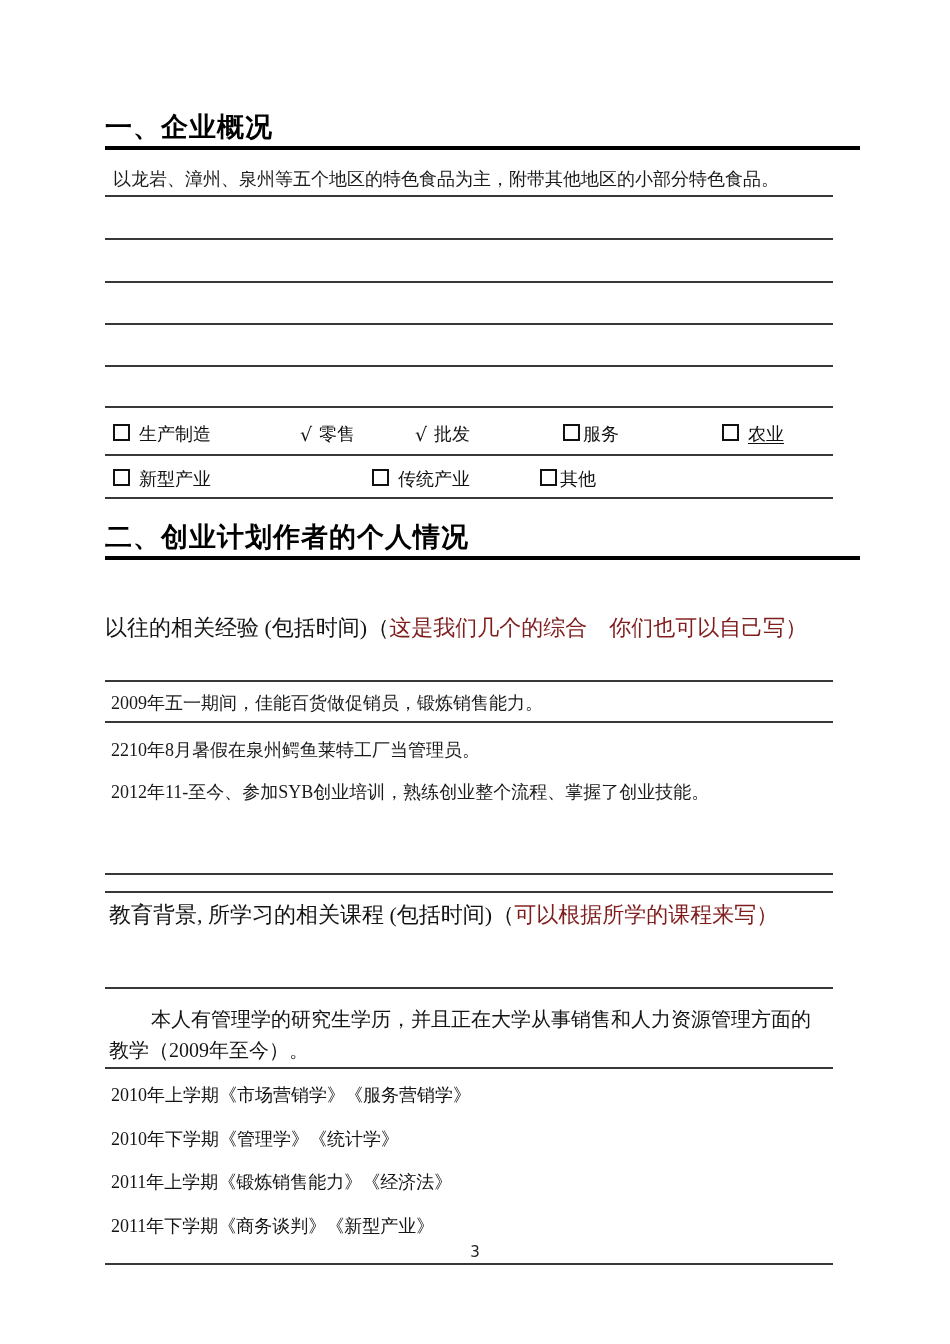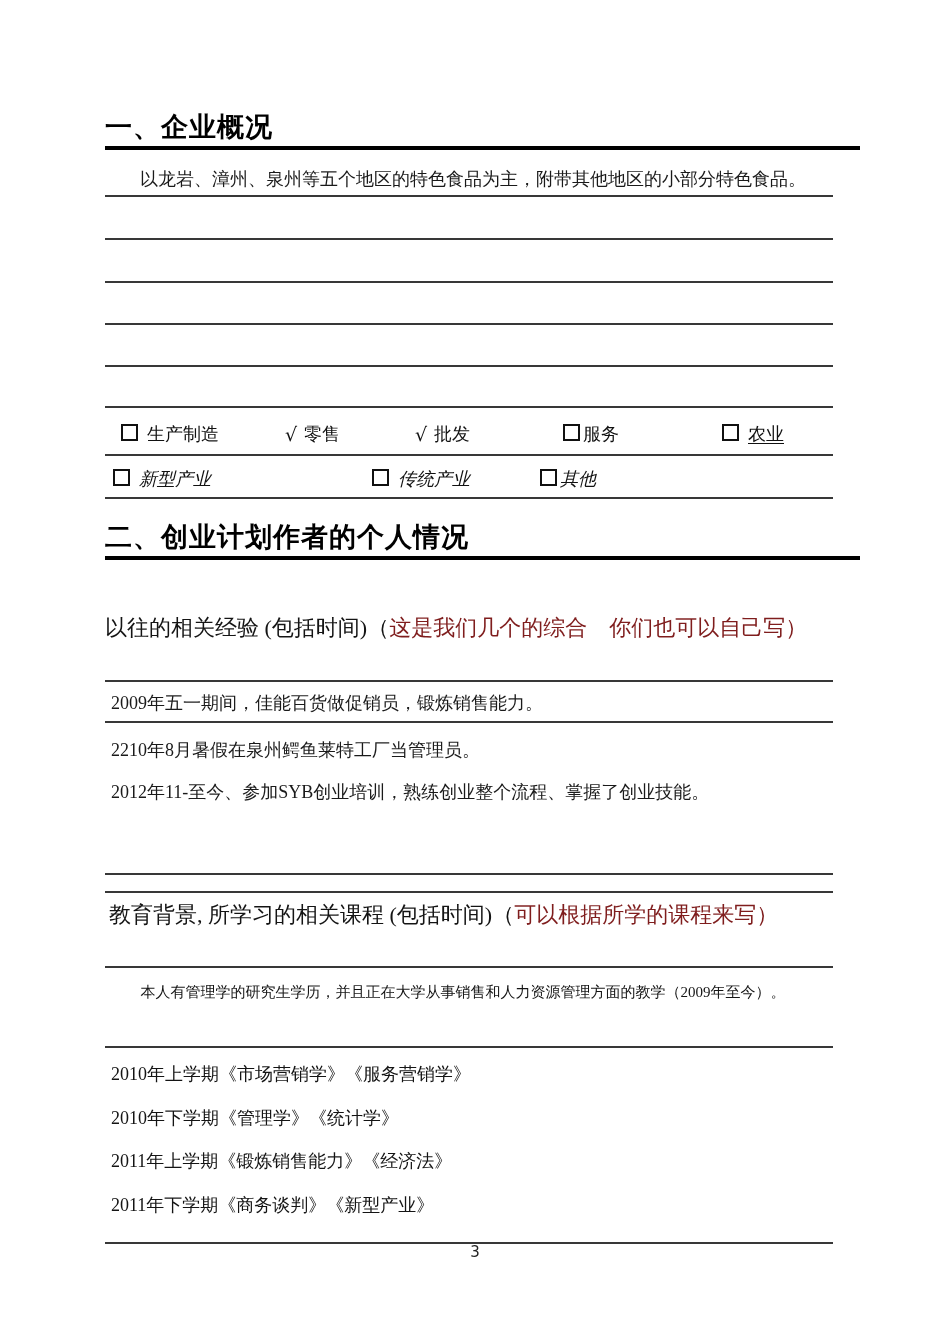--- a/index.html
+++ b/index.html
@@ -20,21 +20,21 @@
   .tbl{left:105px;width:728px;box-sizing:border-box;}
   .tbl .row{box-sizing:border-box;border-bottom:2px solid #383838;position:relative;}
   .bt{border-top:2px solid #383838;}
   .cell-text{font-size:18px;color:#1a1a1a;}
   .intro-row{height:47px;}
   .intro-row .cell-text{padding:17px 0 0 8px;}
   .cbrow1{height:48px;}
   .cbrow2{height:43px;}
   .opt{position:absolute;white-space:nowrap;font-size:18px;color:#111;}
   .cbrow1 .opt{top:14px;}
-  .cbrow2 .opt{top:11px;font-style:italic;}
+  .cbrow2 .opt{top:11px;}
   .cbox{
     display:inline-block;width:13px;height:13px;border:2.5px solid #111;
     vertical-align:-1px;margin-right:9px;background:#fff;
   }
   .cbox.tight{margin-right:3px;}
   .tick{
     font-family:"DejaVu Sans",sans-serif;font-size:19px;margin-right:7px;
     vertical-align:-1px;
   }
   .ul{text-decoration:underline;text-underline-offset:3px;}
@@ -43,50 +43,50 @@
     left:105px;width:745px;font-size:22px;line-height:32px;color:#141414;
   }
   .red{color:#7f1d1d;}
   
   .exp-row1{height:41px;}
   .exp-row1 .cell-text{padding:9px 0 0 6px;}
   .exp-row2{height:152px;}
   .exp-row2 .entry{padding-left:6px;line-height:41.5px;}
   .exp-row2{padding-top:7px;}
   
-  .edu-label{height:75px;font-size:22px;line-height:32px;padding:6px 0 0 4px;}
-  .edu-summary{height:80px;font-size:15px;line-height:31px;padding:9px 6px 0 4px;}
+  .edu-label{height:96px;font-size:22px;line-height:32px;padding:6px 0 0 4px;}
+  .edu-summary{height:80px;font-size:20px;line-height:31px;padding:15px 6px 0 4px;}
   .edu-summary .para{text-indent:2.1em;}
   .edu-courses{height:196px;padding-top:5px;}
   .edu-courses .course{padding-left:6px;line-height:43.5px;font-size:18px;}
   .page-num{
     left:0;top:1243px;width:950px;text-align:center;
     font-family:"DejaVu Sans",sans-serif;font-size:15px;color:#222;
   }
 </style>
 </head>
 <body>
 
 <div class="abs sec-head" style="top:110px;">一、企业概况</div>
 
-<div class="abs tbl" style="top:150px;text-align:center;">
+<div class="abs tbl" style="top:150px;">
   <div class="row intro-row">
     <div class="cell-text">以龙岩、漳州、泉州等五个地区的特色食品为主，附带其他地区的小部分特色食品。</div>
   </div>
   <div class="row" style="height:43px;"></div>
   <div class="row" style="height:43px;"></div>
   <div class="row" style="height:42px;"></div>
   <div class="row" style="height:42px;"></div>
   <div class="row" style="height:41px;"></div>
 
   <div class="row cbrow1">
-    <span class="opt" style="left:16px;">
+    <span class="opt" style="left:8px;">
       <span class="cbox"></span><span>生产制造</span>
     </span>
-    <span class="opt" style="left:180px;">
+    <span class="opt" style="left:195px;">
       <span class="tick">√</span><span>零售</span>
     </span>
     <span class="opt" style="left:310px;">
       <span class="tick">√</span><span>批发</span>
     </span>
     <span class="opt" style="left:458px;">
       <span class="cbox tight"></span><span>服务</span>
     </span>
     <span class="opt" style="left:617px;">
       <span class="cbox"></span><span class="ul">农业</span>

